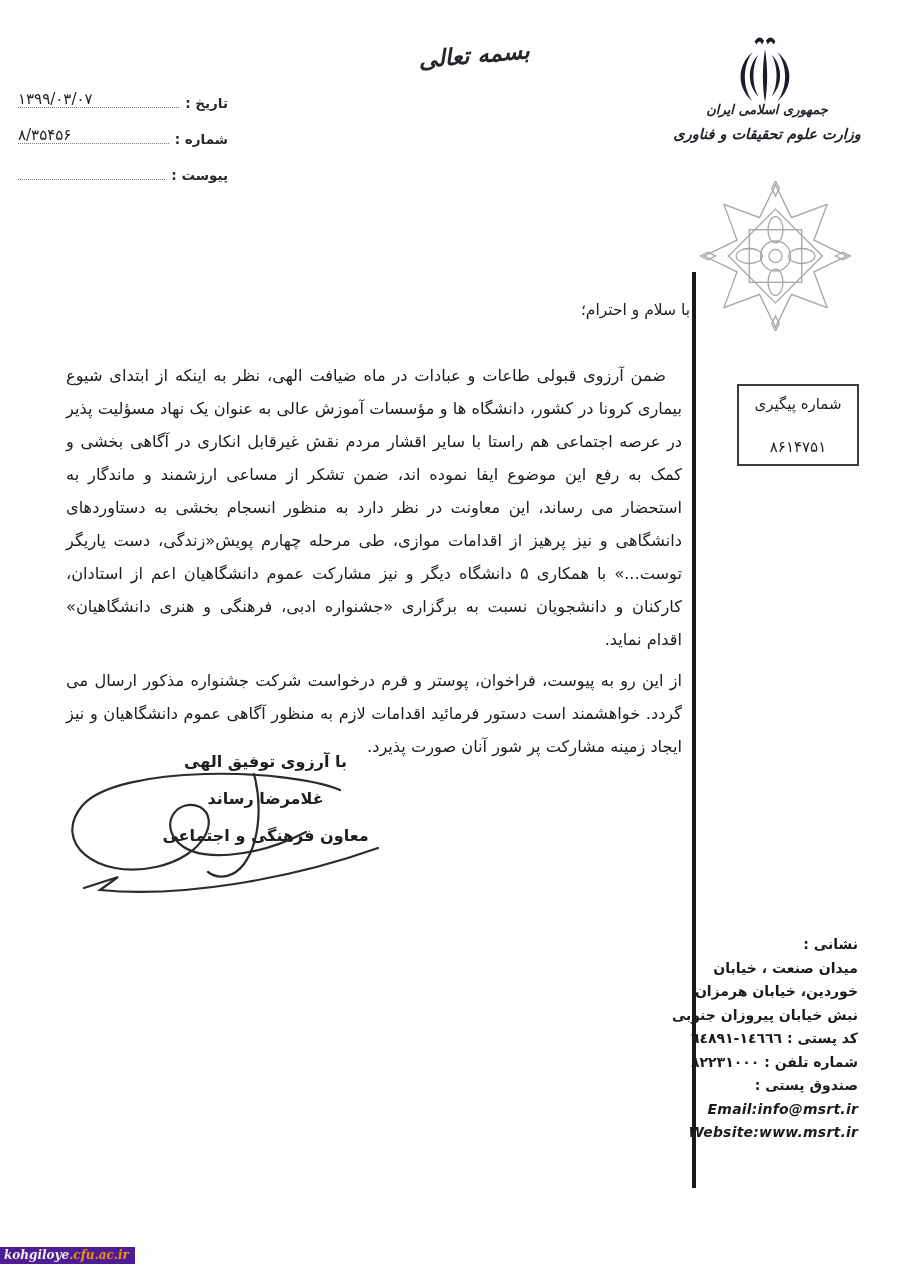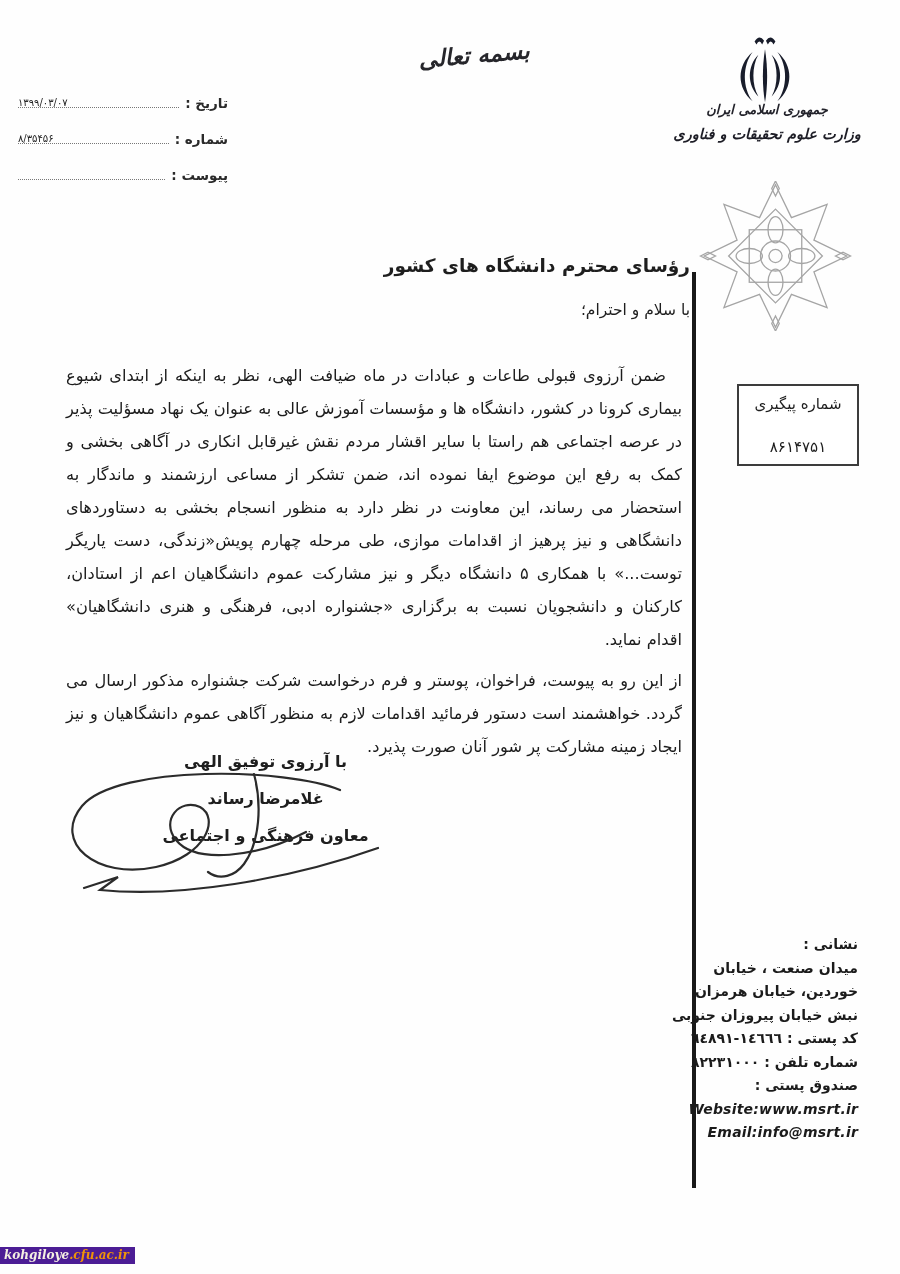--- a/index.html
+++ b/index.html
@@ -12,21 +12,21 @@
   .emblem{position:absolute;left:727px;top:34px;}
   .gov-country{position:absolute;left:662px;top:102px;width:210px;text-align:center;
                font-size:13px;font-style:italic;font-weight:bold;color:#23232b;}
   .gov-ministry{position:absolute;left:648px;top:126px;width:238px;text-align:center;
                 font-size:14.5px;font-style:italic;font-weight:bold;color:#1d1d26;}
 
   .fields{position:absolute;left:18px;top:88px;width:210px;direction:rtl;font-size:13.5px;}
   .field-row{display:flex;align-items:flex-end;height:23px;margin-bottom:13px;}
   .field-label{white-space:nowrap;font-weight:bold;color:#2a2a2a;}
   .field-line{flex:1;border-bottom:1.5px dotted #777;margin:0 6px 3px 0;position:relative;height:20px;}
-  .field-value{position:absolute;left:0;bottom:-1px;font-size:10px;white-space:nowrap;
+  .field-value{position:absolute;left:0;bottom:-1px;font-size:15px;white-space:nowrap;
                direction:ltr;color:#222;}
 
   .ornament{position:absolute;left:698px;top:181px;opacity:.8;}
   .vrule{position:absolute;left:692px;top:272px;width:4px;height:916px;background:#191919;}
 
   .tracking{position:absolute;left:737px;top:384px;width:118px;height:78px;border:2px solid #3c3c3c;
             display:flex;flex-direction:column;justify-content:center;align-items:center;gap:25px;
             font-size:15px;direction:rtl;background:#fff;}
 
   
@@ -115,21 +115,20 @@
     </svg>
   </div>
 
   <div class="vrule"></div>
 
   <div class="tracking">
     <span>شماره پیگیری</span>
     <span>۸۶۱۴۷۵۱</span>
   </div>
 
-  <div class="main recipient" style="position: absolute; top: 255px;">رؤسای محترم دانشگاه های کشور</div>
   <div class="main salutation" style="position: absolute; top: 301px;">با سلام و احترام؛</div>
   <div class="main body-text" style="position: absolute; top: 351px;">
     <p class="indent">ضمن آرزوی قبولی طاعات و عبادات در ماه ضیافت الهی، نظر به اینکه از ابتدای شیوع بیماری کرونا در کشور، دانشگاه ها و مؤسسات آموزش عالی به عنوان یک نهاد مسؤلیت پذیر در عرصه اجتماعی هم راستا با سایر اقشار مردم نقش غیرقابل انکاری در آگاهی بخشی و کمک به رفع این موضوع ایفا نموده اند، ضمن تشکر از مساعی ارزشمند و ماندگار به استحضار می رساند، این معاونت در نظر دارد به منظور انسجام بخشی به دستاوردهای دانشگاهی و نیز پرهیز از اقدامات موازی، طی مرحله چهارم پویش«زندگی، دست یاریگر توست...» با همکاری ۵ دانشگاه دیگر و نیز مشارکت عموم دانشگاهیان اعم از استادان، کارکنان و دانشجویان نسبت به برگزاری «جشنواره ادبی، فرهنگی و هنری دانشگاهیان» اقدام نماید.</p>
     <p>از این رو به پیوست، فراخوان، پوستر و فرم درخواست شرکت جشنواره مذکور ارسال می گردد. خواهشمند است دستور فرمائید اقدامات لازم به منظور آگاهی عموم دانشگاهیان و نیز ایجاد زمینه مشارکت پر شور آنان صورت پذیرد.</p>
   </div>
 
   <div class="sig-block">
     <div>با آرزوی توفیق الهی</div>
     <div>غلامرضا رساند</div>
     <div>معاون فرهنگی و اجتماعی</div>
@@ -145,21 +144,21 @@
   </div>
 
   <div class="addr">
     <div>نشانی :</div>
     <div>میدان صنعت ، خیابان</div>
     <div>خوردین، خیابان هرمزان</div>
     <div>نبش خیابان پیروزان جنوبی</div>
     <div><span>کد پستی : </span><span class="num">١٤٦٦٦-٦٤٨٩١</span></div>
     <div><span>شماره تلفن : </span><span class="num">٨٢٢٣١٠٠٠</span></div>
     <div>صندوق پستی :</div>
+    <div class="latin">Email:info@msrt.ir</div>
     <div class="latin">Website:www.msrt.ir</div>
-    <div class="latin">Email:info@msrt.ir</div>
   </div>
 
   <div class="watermark">
     <span class="site">kohgiloye</span><span class="domain">.cfu.ac.ir</span>
   </div>
 
 </div>
 
 </body></html>

